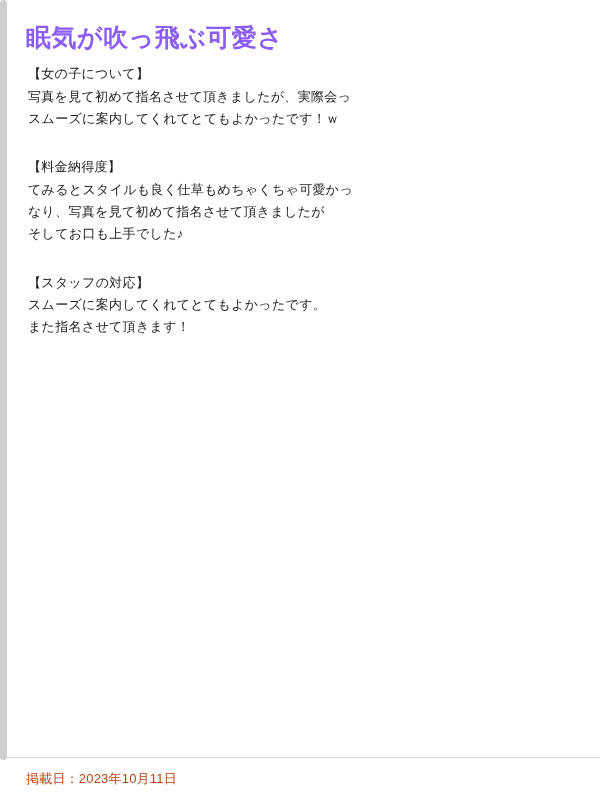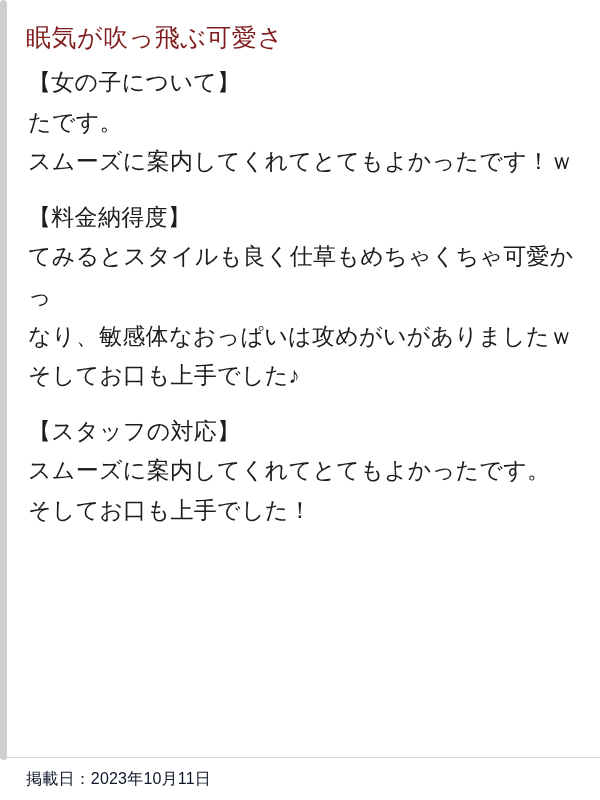--- a/index.html
+++ b/index.html
@@ -19,56 +19,56 @@
     width: 600px;
     height: 800px;
     box-sizing: border-box;
     padding: 22px 26px 0 26px;
     position: relative;
     display: flex;
     flex-direction: column;
   }
   .review-title {
     font-size: 25px;
-    font-weight: normal;
+    font-weight: bold;
     line-height: 1.25;
     letter-spacing: 0.5px;
     margin: 0 0 10px 0;
-    color: #7f1d1d;
+    color: #8b5cf6;
   }
   .body-block {
     flex: 1 1 auto;
     padding-left: 2px;
   }
   .para {
-    font-size: 23px;
+    font-size: 13px;
     line-height: 1.72;
     letter-spacing: 0.3px;
     color: #1c1c1c;
     margin: 0;
     white-space: pre-wrap;
     word-break: break-all;
   }
   .para.spacer-before {
-    margin-top: 16px;
+    margin-top: 26px;
   }
   .footer {
     position: absolute;
     left: 0;
     right: 0;
     bottom: 0;
     height: 42px;
     border-top: 1px solid #d8d8d8;
     background: #ffffff;
     display: flex;
     align-items: center;
   }
   .footer-text {
-    font-size: 16px;
-    color: #0f172a;
+    font-size: 13px;
+    color: #c2410c;
     padding-left: 26px;
     letter-spacing: 0.2px;
   }
   .scrollbar-track {
     position: absolute;
     top: 0;
     left: 0;
     width: 7px;
     height: 800px;
     background: transparent;
@@ -86,32 +86,32 @@
 </head>
 <body>
 
 <div class="page">
 
   <h1 class="review-title">眠気が吹っ飛ぶ可愛さ</h1>
 
   <div class="body-block">
 
     <p class="para">【女の子について】</p>
-    <p class="para">たです。</p>
+    <p class="para">写真を見て初めて指名させて頂きましたが、実際会っ</p>
     <p class="para">スムーズに案内してくれてとてもよかったです！ｗ</p>
 
     <p class="para spacer-before">【料金納得度】</p>
 
     <p class="para">てみるとスタイルも良く仕草もめちゃくちゃ可愛かっ</p>
-    <p class="para">なり、敏感体なおっぱいは攻めがいがありましたｗ</p>
+    <p class="para">なり、写真を見て初めて指名させて頂きましたが</p>
     <p class="para">そしてお口も上手でした♪</p>
 
     <p class="para spacer-before">【スタッフの対応】</p>
     <p class="para">スムーズに案内してくれてとてもよかったです。</p>
-    <p class="para">そしてお口も上手でした！</p>
+    <p class="para">また指名させて頂きます！</p>
 
   </div>
 
   <div class="footer">
     <span class="footer-text">掲載日：2023年10月11日</span>
   </div>
 
   <div class="scrollbar-track">
     <div class="scrollbar-thumb"></div>
   </div>

